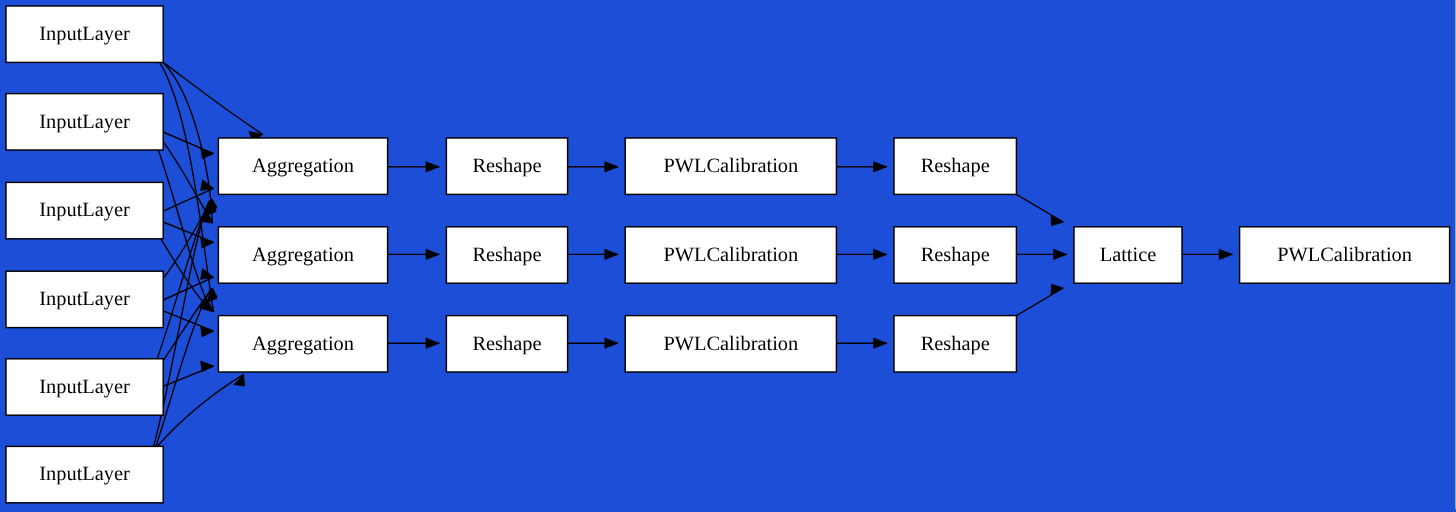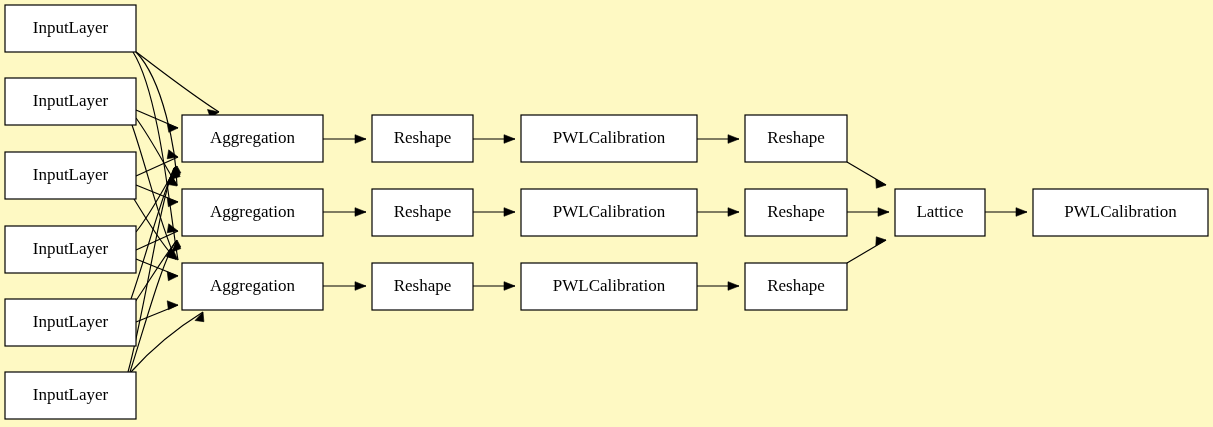--- a/index.html
+++ b/index.html
@@ -4,21 +4,21 @@
 <style>
   html, body {
     margin: 0;
     padding: 0;
     background: #ffffff;
   }
   #graph-canvas {
     position: relative;
     width: 1213px;
     height: 427px;
-    background: #fef9c3;
+    background: #1d4ed8;
     overflow: hidden;
   }
   svg.graph-svg {
     position: absolute;
     top: 0;
     left: 0;
     width: 1213px;
     height: 427px;
   }
   .node-rect {

